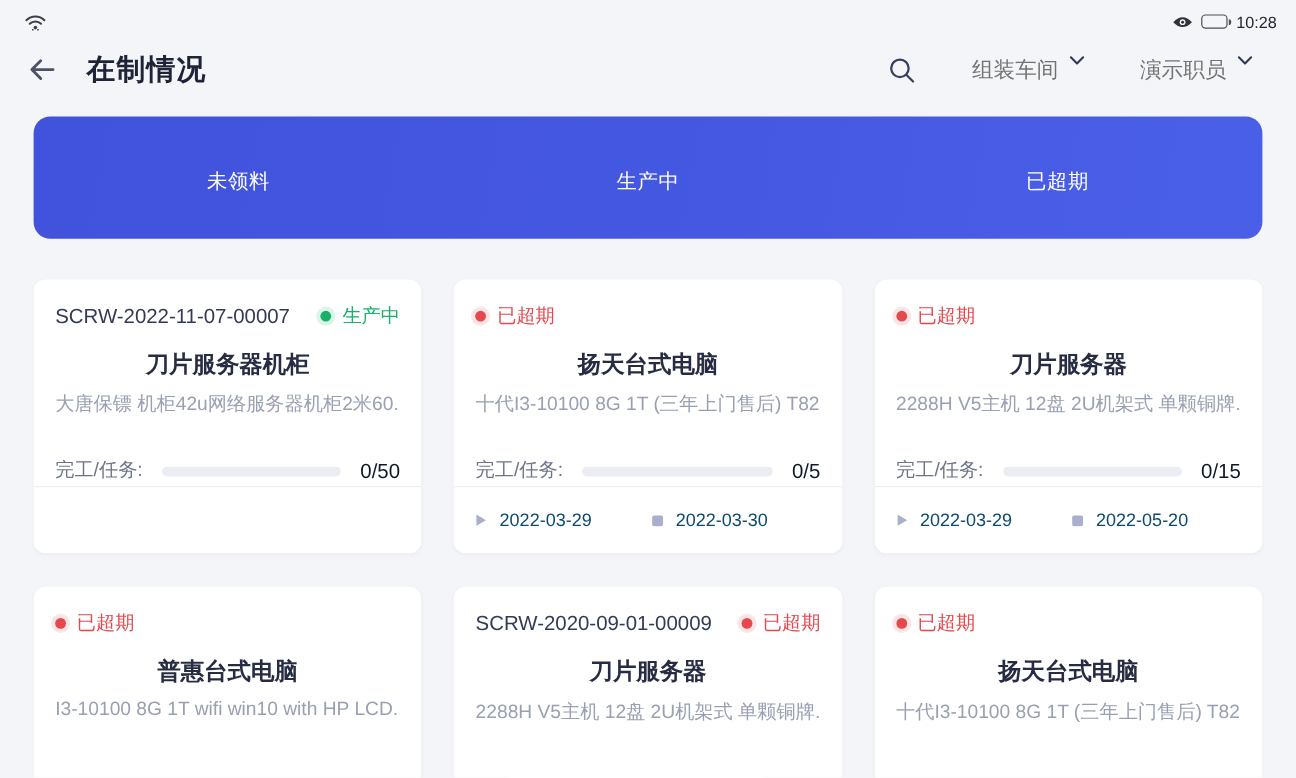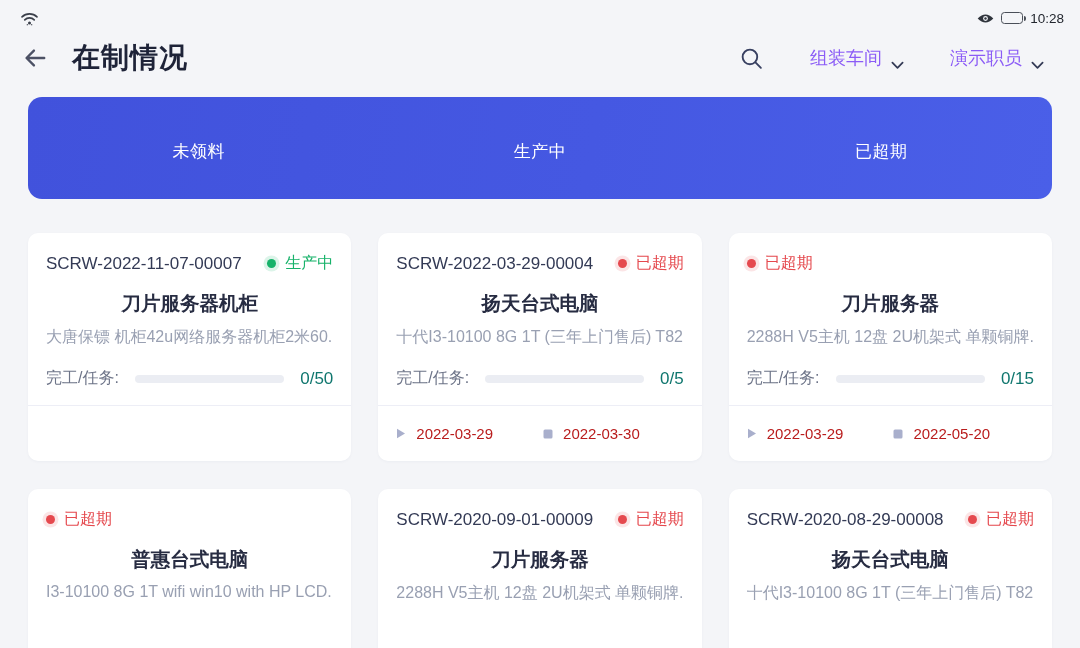--- a/index.html
+++ b/index.html
@@ -20,23 +20,23 @@
   .sb-time { font-size: 13.5px; color: #23272f; }
   .battery { position: relative; width: 22px; height: 12px;
     border: 1.5px solid #4a4f58; border-radius: 3.5px; padding: 1.5px; }
   .battery .level { height: 100%; width: 52%; background: #33373f; border-radius: 1px; }
   .battery .nub { position: absolute; right: -4px; top: 3px; width: 2.5px; height: 5px;
     background: #4a4f58; border-radius: 0 2px 2px 0; }
 
   
   .header { height: 60px; display: flex; align-items: center; padding: 0 36px 0 22px; }
   .back-btn { width: 30px; height: 30px; display: flex; align-items: center; cursor: pointer; }
-  .page-title { margin-left: 20px; font-size: 28px; font-weight: 600; color: #1e2338; letter-spacing: 1px; }
+  .page-title { margin-left: 20px; font-size: 24px; font-weight: 600; color: #1e2338; letter-spacing: 1px; }
   .header-right { margin-left: auto; display: flex; align-items: center; gap: 46px; }
-  .selector { display: flex; align-items: flex-end; gap: 9px; font-size: 18px; color: #8b5cf6; cursor: pointer; font-family: Liberation Serif, serif; }
+  .selector { display: flex; align-items: flex-start; gap: 9px; font-size: 18px; color: #737373; cursor: pointer; font-family: Liberation Serif, serif; }
 
   
   .banner {
     margin: 9px 28px 0; height: 102px; border-radius: 14px;
     background: linear-gradient(100deg, #4152dc 0%, #4558e2 55%, #4a5fe8 100%);
     display: flex; align-items: flex-end; padding-bottom: 36px;
   }
   .banner .tab { flex: 1; text-align: center; color: #ffffff; font-size: 17px;
     font-weight: 500; cursor: pointer; letter-spacing: 0.5px; }
 
@@ -51,31 +51,31 @@
   .code { font-size: 17px; color: #333a55; }
   .status { display: flex; align-items: center; gap: 9px; font-size: 16px; flex-shrink: 0; }
   .status .dot { width: 9px; height: 9px; border-radius: 50%; background: currentColor; }
   .status.active  { color: #17b26a; }
   .status.overdue { color: #e5494e; }
   .status.active  .dot { box-shadow: 0 0 0 3.5px rgba(23,178,106,0.15); }
   .status.overdue .dot { box-shadow: 0 0 0 3.5px rgba(229,73,78,0.14); }
   .card-title { margin-top: 16px; font-size: 19.5px; font-weight: 700; color: #272c42; text-align: center; }
   .card-desc { margin-top: 10px; font-size: 16px; color: #99a0b2;
     white-space: nowrap; overflow: hidden; }
-  .progress-row { margin-top: 20px; display: flex; align-items: center; }
+  .progress-row { margin-top: 34px; display: flex; align-items: center; }
   .progress-label { font-size: 16px; color: #6d7488; flex-shrink: 0; }
   .bar { flex: 1; height: 8px; background: #ebedf3; border-radius: 4px;
     margin: 0 16px; overflow: hidden; }
   .bar-fill { display: block; height: 100%; background: #4355e0; border-radius: 4px; width: 0; }
-  .progress-value { font-size: 17px; color: #0f766e; }
+  .progress-value { font-size: 17px; color: #0f172a; }
   .card-footer { border-top: 1px solid #edeef6; height: 56px;
     display: flex; align-items: center; padding: 0 18px; }
   .dates-wrap { display: flex; align-items: center; gap: 50px; }
   .date-group { display: flex; align-items: center; gap: 10px;
-    font-size: 15px; color: #b91c1c; justify-content: space-between; }
+    font-size: 15px; color: #0c4a6e; justify-content: space-between; }
   .hidden { visibility: hidden; }
 
   svg { display: block; }
 </style>
 </head>
 <body>
 
 <div class="statusbar">
   <span>
     <svg width="19" height="15" viewBox="0 0 24 19">
@@ -168,21 +168,20 @@
             <rect x="0.5" y="0.5" width="9" height="9" rx="1.5" fill="#a9afcc"></rect>
           </svg>
           <span></span>
         </span>
       </span>
     </div>
   </div>
     <div class="card">
     <div class="card-body">
       <div class="card-head">
-        <span class="code">SCRW-2022-03-29-00004</span>
         <span class="status overdue">
           <span class="dot"></span>
           <span>已超期</span>
         </span>
       </div>
       <div class="card-title">扬天台式电脑</div>
       <div class="card-desc">十代I3-10100 8G 1T (三年上门售后) T82...</div>
       <div class="progress-row">
         <span class="progress-label">完工/任务:</span>
         <span class="bar">
@@ -268,21 +267,20 @@
       </div>
       <div class="card-title">刀片服务器</div>
       <div class="card-desc">2288H V5主机 12盘 2U机架式 单颗铜牌...</div>
 
     </div>
 
   </div>
     <div class="card">
     <div class="card-body">
       <div class="card-head">
-        <span class="code">SCRW-2020-08-29-00008</span>
         <span class="status overdue">
           <span class="dot"></span>
           <span>已超期</span>
         </span>
       </div>
       <div class="card-title">扬天台式电脑</div>
       <div class="card-desc">十代I3-10100 8G 1T (三年上门售后) T82...</div>
 
     </div>
 

